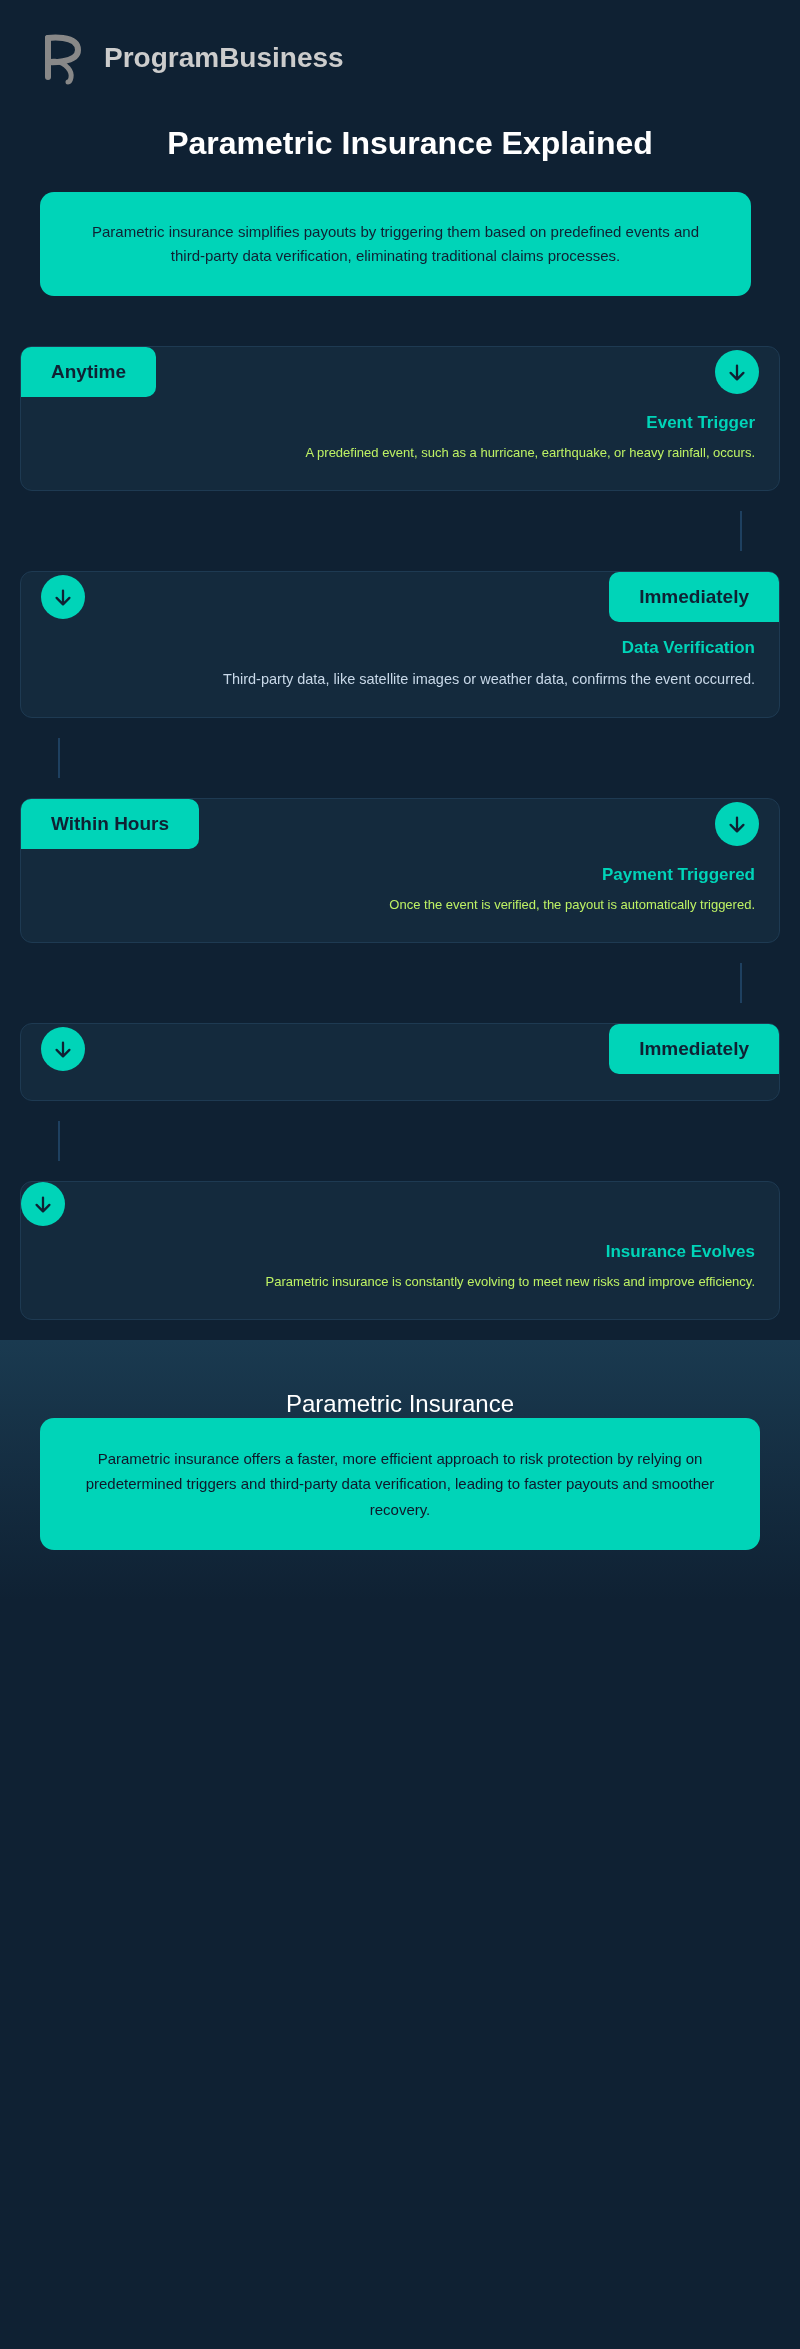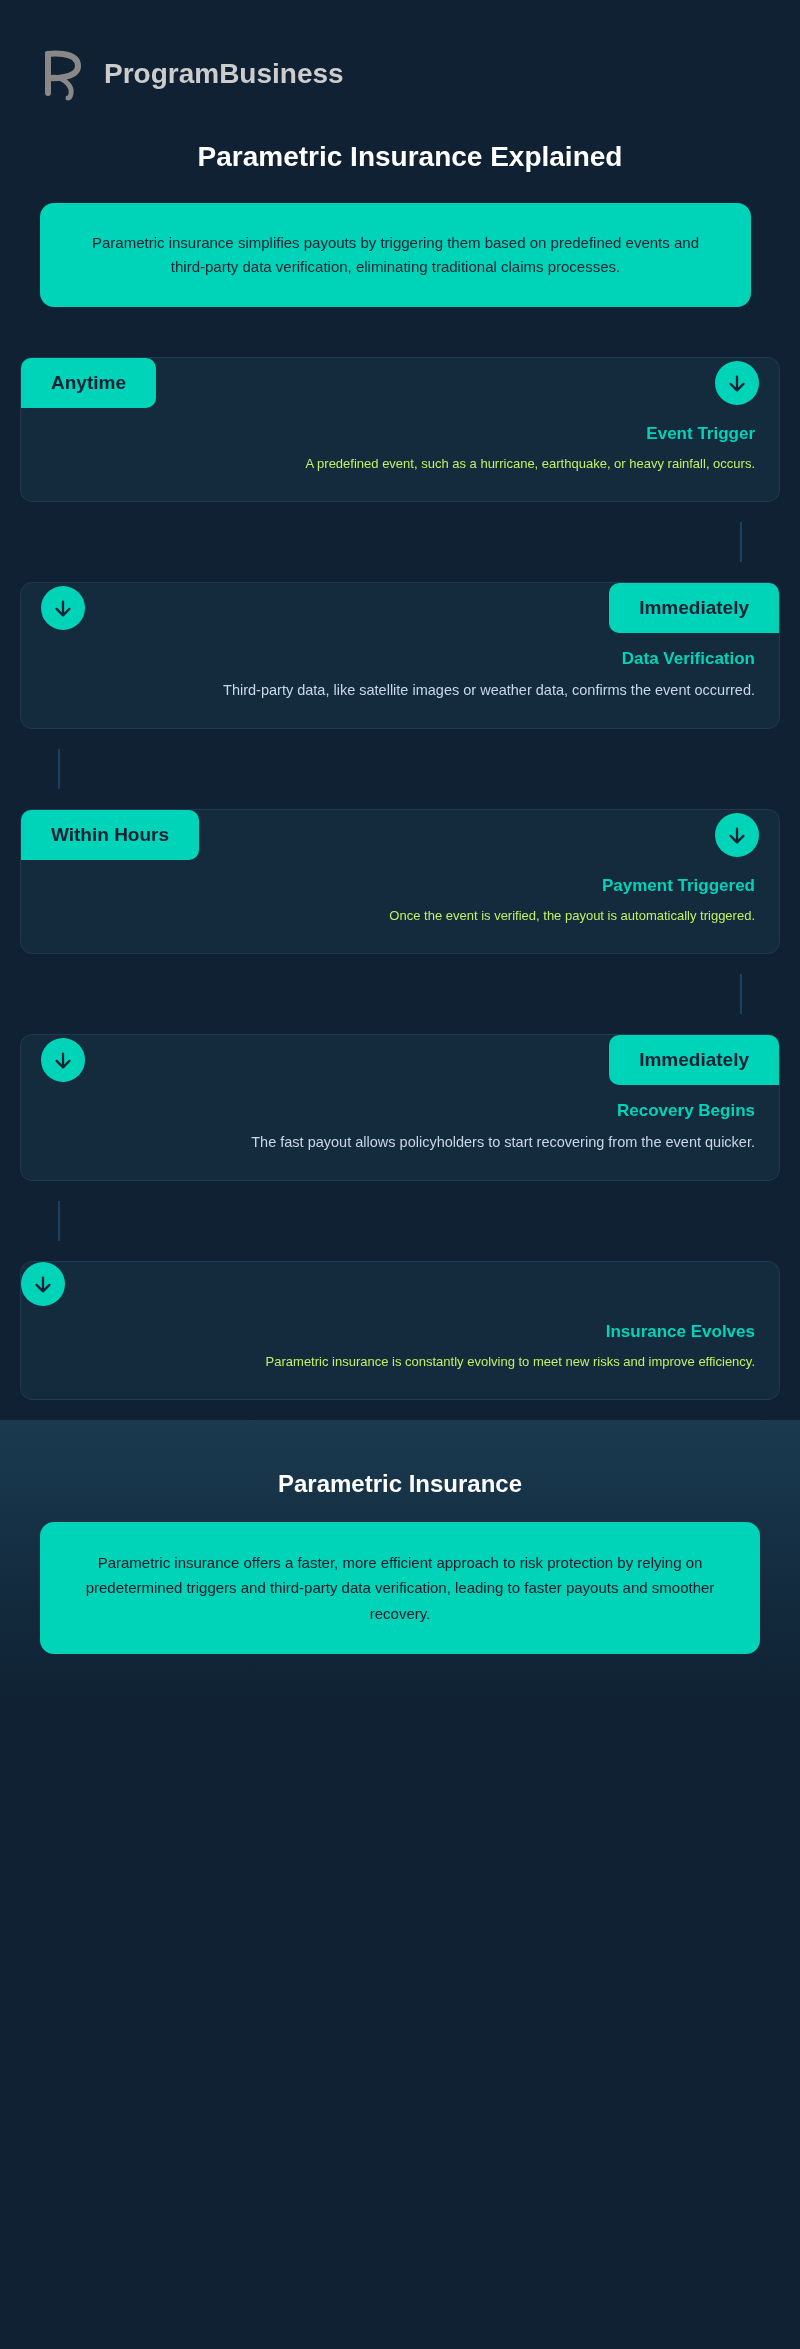--- a/index.html
+++ b/index.html
@@ -8,37 +8,36 @@
       background-color: #0f2133;
       font-family: 'Arial', sans-serif;
       color: #ffffff;
     }
 
     
     .header {
       display: flex;
       align-items: center;
       padding: 30px 40px 20px 40px;
-      margin-top: 16px;
     }
     .logo-icon {
       width: 50px;
       height: 55px;
       margin-right: 14px;
     }
     .logo-text {
       font-size: 28px;
       font-weight: 700;
       color: #cccccc;
     }
 
     
     .main-title {
       text-align: center;
-      font-size: 28px;
+      font-size: 32px;
       font-weight: 900;
       color: #ffffff;
       padding: 20px 40px 30px 60px;
     }
 
     
     .intro-box {
       background-color: #00d4b8;
       border-radius: 14px;
       margin: 0 49px 50px 40px;
@@ -88,23 +87,22 @@
 
     
     .footer-section {
       background: linear-gradient(to bottom, #1a3a50, #0f2133);
       padding: 50px 40px 50px 40px;
       text-align: center;
       margin-top: 20px;
     }
     .footer-title {
       font-size: 24px;
-      font-weight: 700;
+      font-weight: 400;
       color: #ffffff;
-      margin-bottom: 24px;
     }
     .footer-box {
       background-color: #00d4b8;
       border-radius: 14px;
       padding: 28px 40px;
     }
     .footer-box p {
       color: #0f172a;
       font-size: 15px;
       line-height: 1.7;
@@ -264,24 +262,20 @@
 
 <div class="step-card">
   <div class="step-top-right">
     <span class="timing-pill-right">Immediately</span>
     <div class="arrow-circle">
       <svg viewBox="0 0 24 24" fill="none">
         <path d="M12 5v14M5 13l7 7 7-7" stroke="#0f2133" stroke-width="2.5" stroke-linecap="round" stroke-linejoin="round"></path>
       </svg>
     </div>
   </div>
-  <div class="step-body-right">
-    <div class="section-title">Recovery Begins</div>
-    <div class="section-text-right">The fast payout allows policyholders to start recovering from the event quicker.</div>
-  </div>
 </div>
 
 <div class="v-connector">
   <div class="v-line-left"></div>
 </div>
 
 <div class="step-card">
   <div class="step-top-left">
     <div class="arrow-circle">
       <svg viewBox="0 0 24 24" fill="none">

